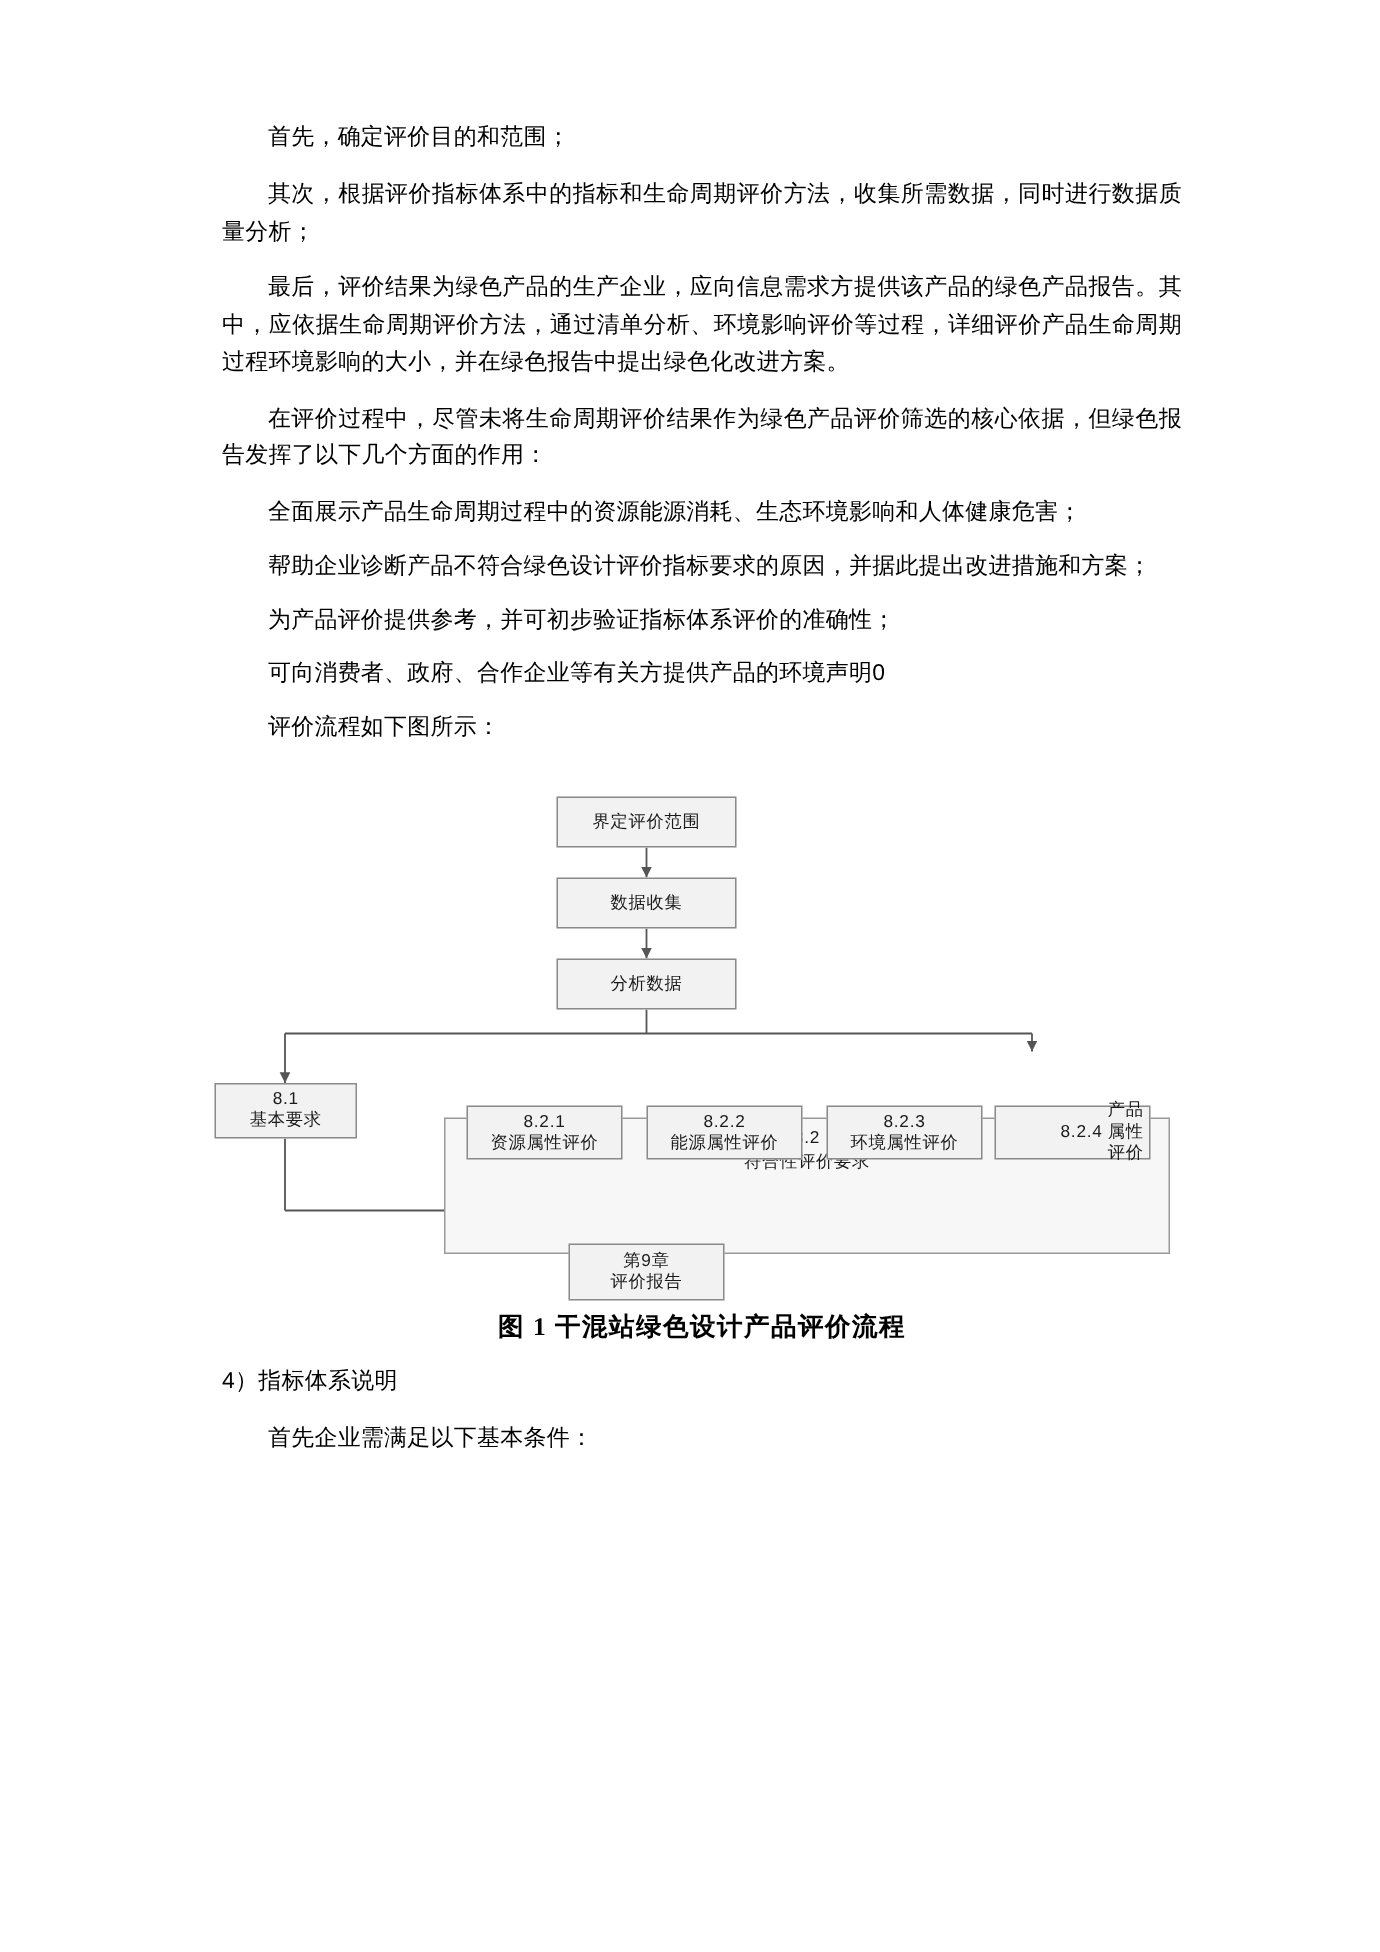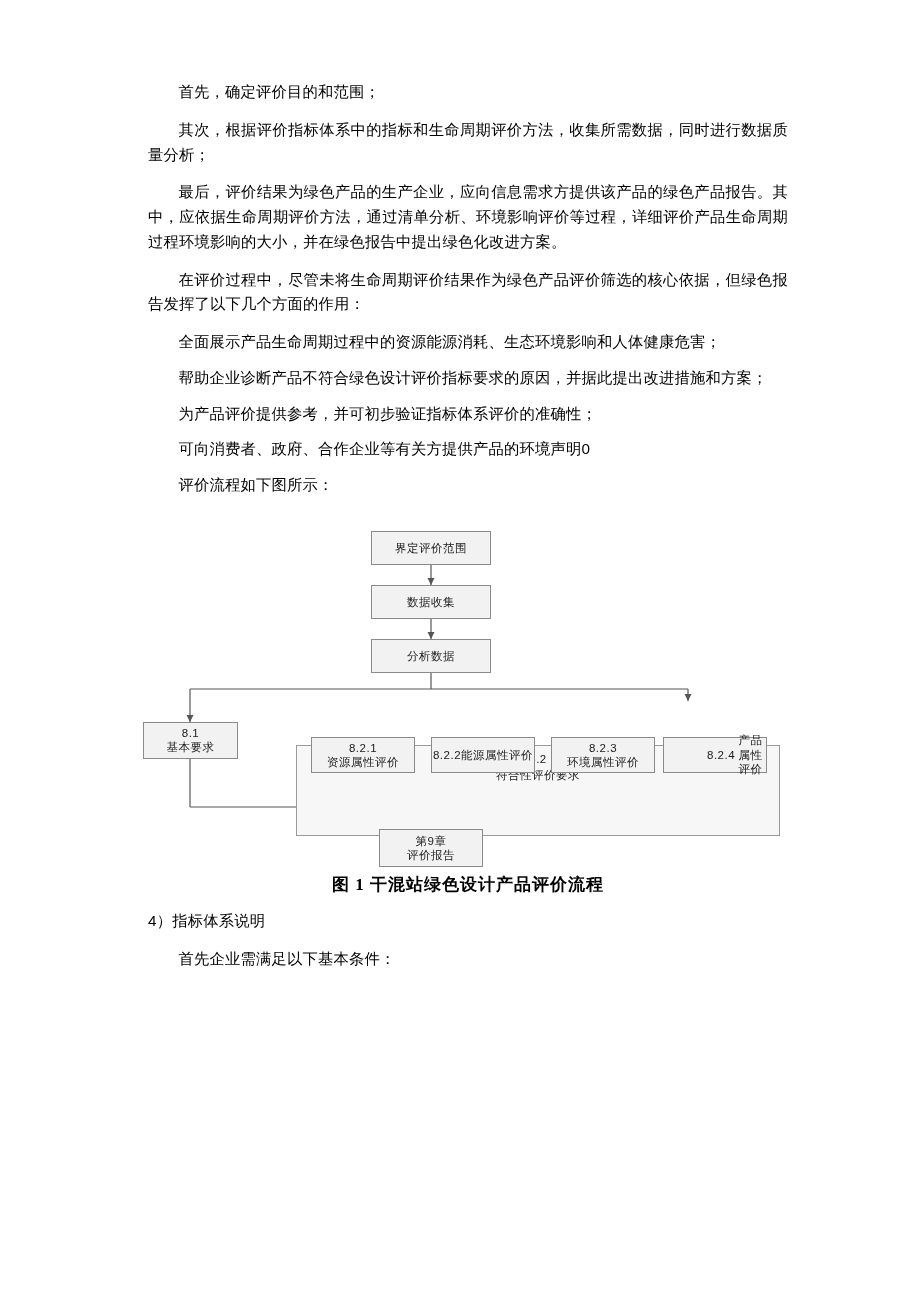--- a/index.html
+++ b/index.html
@@ -174,21 +174,21 @@
         <div class="group-box" style="left:148px; top:192px; width:484px; height:91px;margin-top:44px;">
           <div class="grp-title" style="top:6px;">8.2</div>
           <div class="grp-title" style="top:22px;">符合性评价要求</div>
         </div>
 
         <div class="node" style="left:163px; top:44px; width:104px; height:36px; top:228px; flex-direction:column;">
           <span>8.2.1</span>
           <span>资源属性评价</span>
         </div>
 
-        <div class="node" style="left:283px; top:228px; width:104px; height:36px; ">
+        <div class="node" style="left:283px; top:228px; width:104px; height:36px; flex-direction:column;">
           <span>8.2.2</span>
           <span>能源属性评价</span>
         </div>
 
         <div class="node" style="left:403px; top:228px; width:104px; height:36px; flex-direction:column;align-items:center;">
           <span>8.2.3</span>
           <span>环境属性评价</span>
         </div>
 
         <div class="node" style="left:515px; top:228px; width:104px; height:36px; flex-direction:row;padding-left:43px;">

